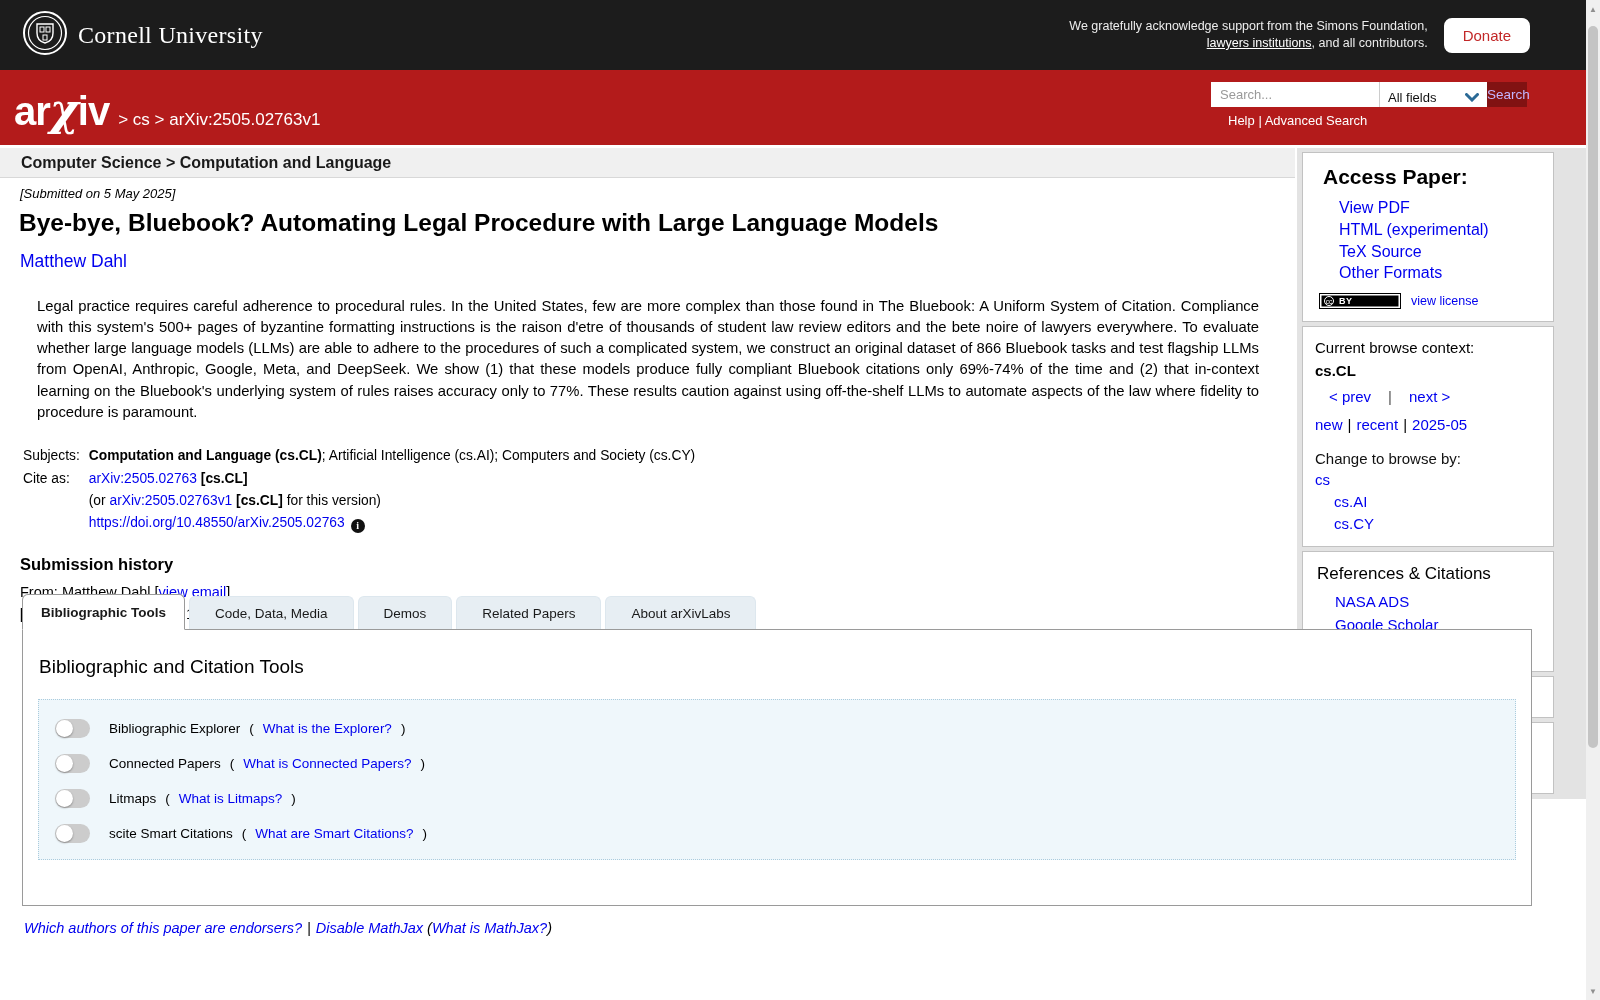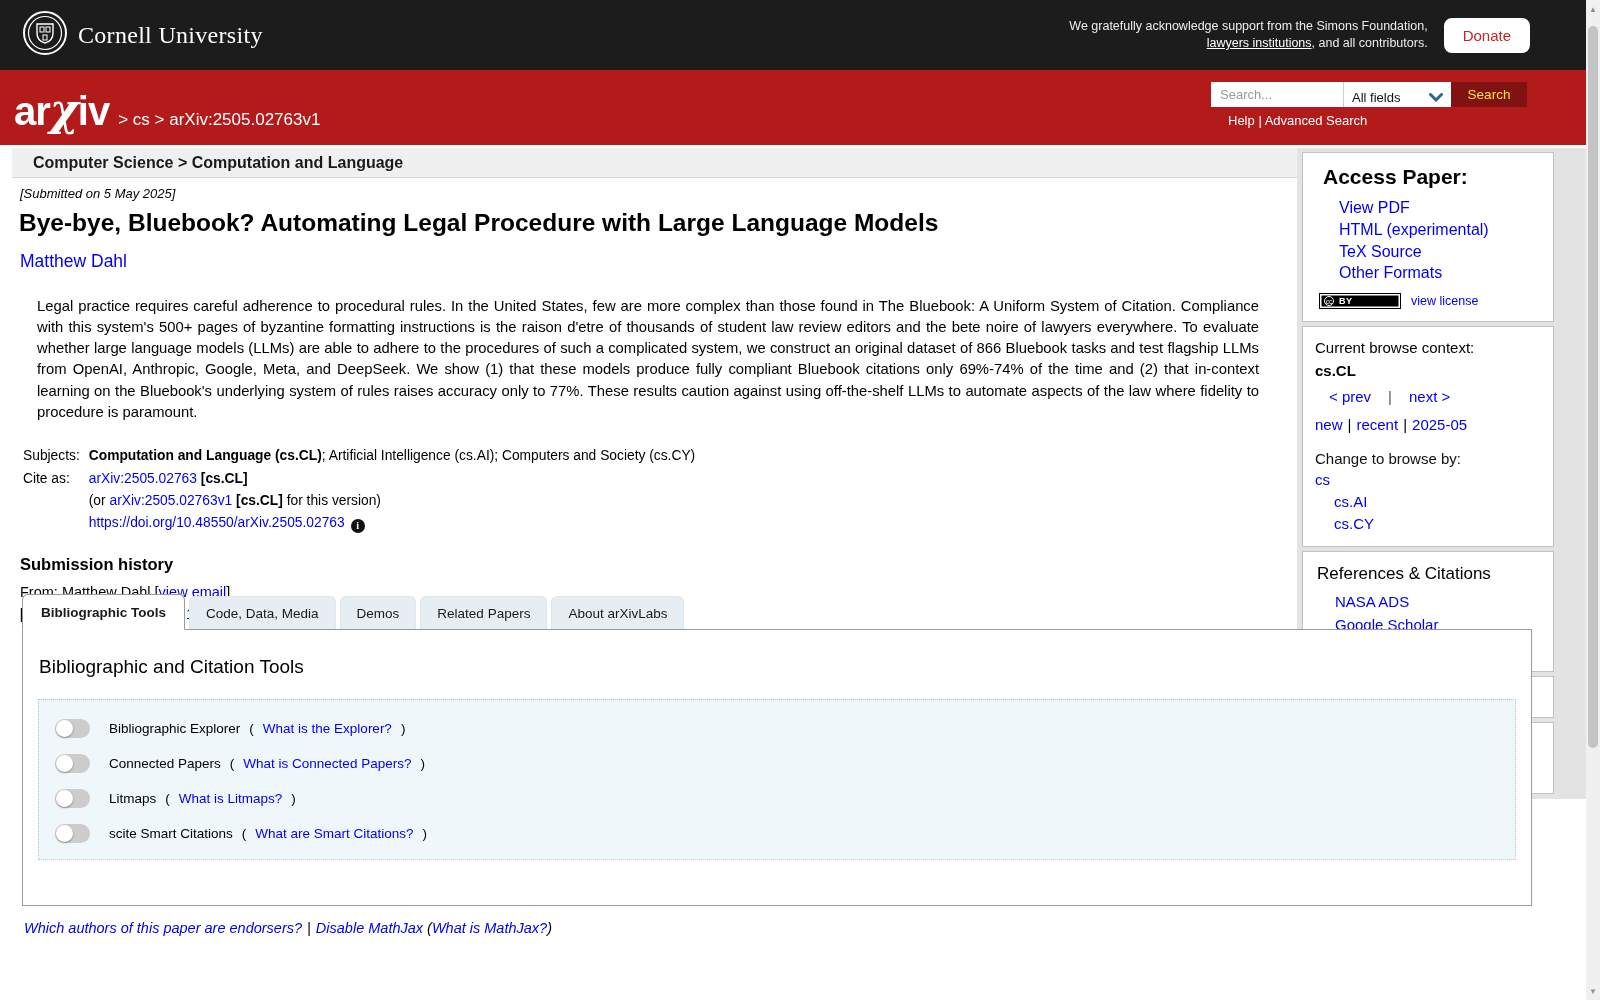--- a/index.html
+++ b/index.html
@@ -28,27 +28,27 @@
   .arxiv-logo .chi { font-style:italic; font-family:"DejaVu Serif", serif; font-size:44px; }
   .crumb { font-size:17px; margin-left:9px; color:#fff; }
   .crumb a { color:#fff; }
   .search-zone { position:absolute; right:59px; top:12px; width:316px; }
   .search-row { display:flex; height:25px; }
   .search-input { flex:1; min-width:0; border:1px solid #fff; background:#fff; padding:0 8px;
                   font-size:13px; font-family:inherit; color:#333; }
   .search-input::placeholder { color:#999; }
   .field-select { width:108px; background:#fff; border-left:1px solid #ccc; display:flex; 
                   justify-content:space-between; padding:8px 8px; font-size:13px; color:#111; cursor:pointer; }
-  .search-btn { width:76px; background:#811212; color:#fde047; border:none; font-size:13.5px;
+  .search-btn { width:40px; background:#811212; color:#c4b5fd; border:none; font-size:13.5px;
                 font-family:inherit; cursor:pointer; }
   .help-row { margin:6px 0 0 17px; font-size:13px; color:#fff; }
   .help-row a { color:#fff; }
 
   
-  .subheader { position:absolute; top:148px; left:12px; width:1295px; height:30px; background:#f0f0f0;
+  .subheader { position:absolute; top:148px; left:0; width:1295px; height:30px; background:#f0f0f0;
                border-bottom:1px solid #d8d8d8; display:flex; align-items:center; padding-left:21px;
                font-size:16px; font-weight:bold; color:#1a1a1a; }
 
   
   .content { position:absolute; top:180px; left:0; width:1296px; }
   .submitted { font-style:italic; font-size:13px; margin:6px 0 0 20px; }
   .paper-title { font-size:24.5px; font-weight:bold; margin:8px 0 0 19px; color:#000; }
   .authors { margin:14px 0 0 20px; font-size:17.5px; }
   .abstract { margin:24px 0 0 37px; width:1222px; font-size:14.8px; line-height:1.43; text-align:justify; }
   .meta-table { margin:22px 0 0 23px; font-size:13.8px; border-collapse:collapse; }
@@ -88,21 +88,21 @@
   .refs-links div { margin-left:20px; line-height:1.42; }
   .refs-links a { font-size:15px; }
   .export-box a { font-weight:bold; font-size:14.5px; margin-left:4px; }
   .bookmark-title { font-size:17px; font-weight:400; margin:0 0 7px 2px; }
   .bm-icons { display:flex; gap:6px; align-items:center; margin-left:2px; }
   .bm-icons span { cursor:pointer; display:inline-flex; }
 
   
   .labs { position:absolute; top:595px; left:22px; width:1510px; }
   .tabs { display:flex; align-items:flex-end; gap:4px; height:34px; position:relative; z-index:2; }
-  .tab { border-radius:6px 6px 0 0; padding:9px 16px 8px; font-size:13.5px; cursor:pointer;
+  .tab { border-radius:6px 6px 0 0; padding:9px 25px 8px; font-size:13.5px; cursor:pointer;
          background:#e7eef3; border:1px solid #dde7ee; border-bottom:none; color:#1a1a1a; }
   .tab.active { background:#fff; border:1px solid #9a9a9a; border-bottom:1px solid #fff;
                 font-weight:bold; margin-bottom:-1px; padding:10px 18px 9px; }
   .labs-panel { border:1px solid #9a9a9a; background:#fff; height:277px; position:relative; z-index:1; }
   .labs-panel h2 { font-size:19px; font-weight:400; margin:26px 0 0 16px; }
   .toolbox { margin:21px 15px 0; background:#eff7fb; border:1px dotted #aacbdd; padding:3px 0 16px; }
   .tool-row { display:flex; align-items:center; margin:16px 0 0 16px; font-size:13.5px;gap:9px; }
   .toggle { width:35px; height:19px; background:#ccc; border-radius:10px; position:relative;
             margin-right:10px; flex:0 0 auto; cursor:pointer; }
   .toggle::after { content:''; position:absolute; left:1px; top:1px; width:17px; height:17px;

